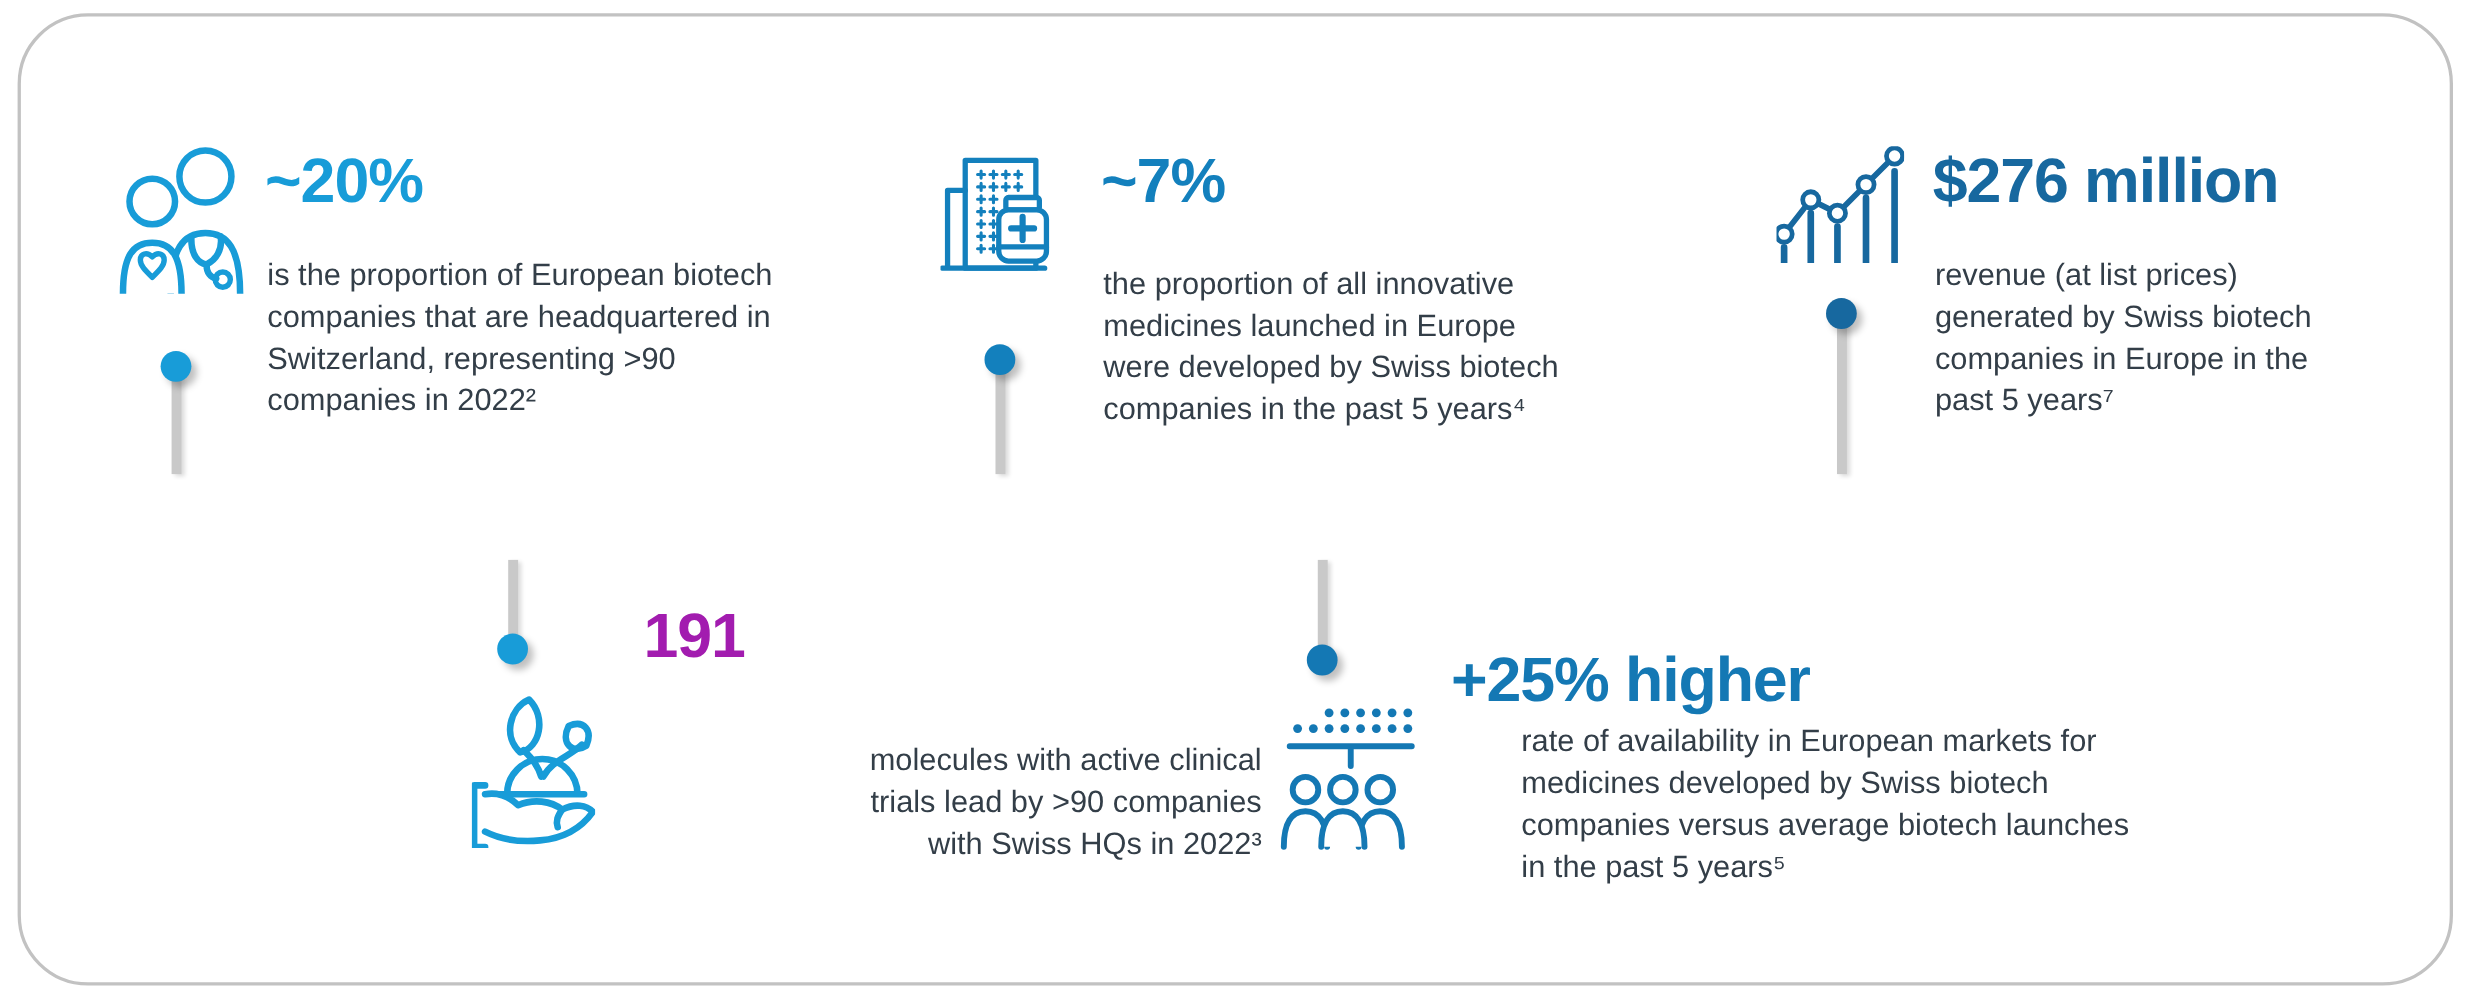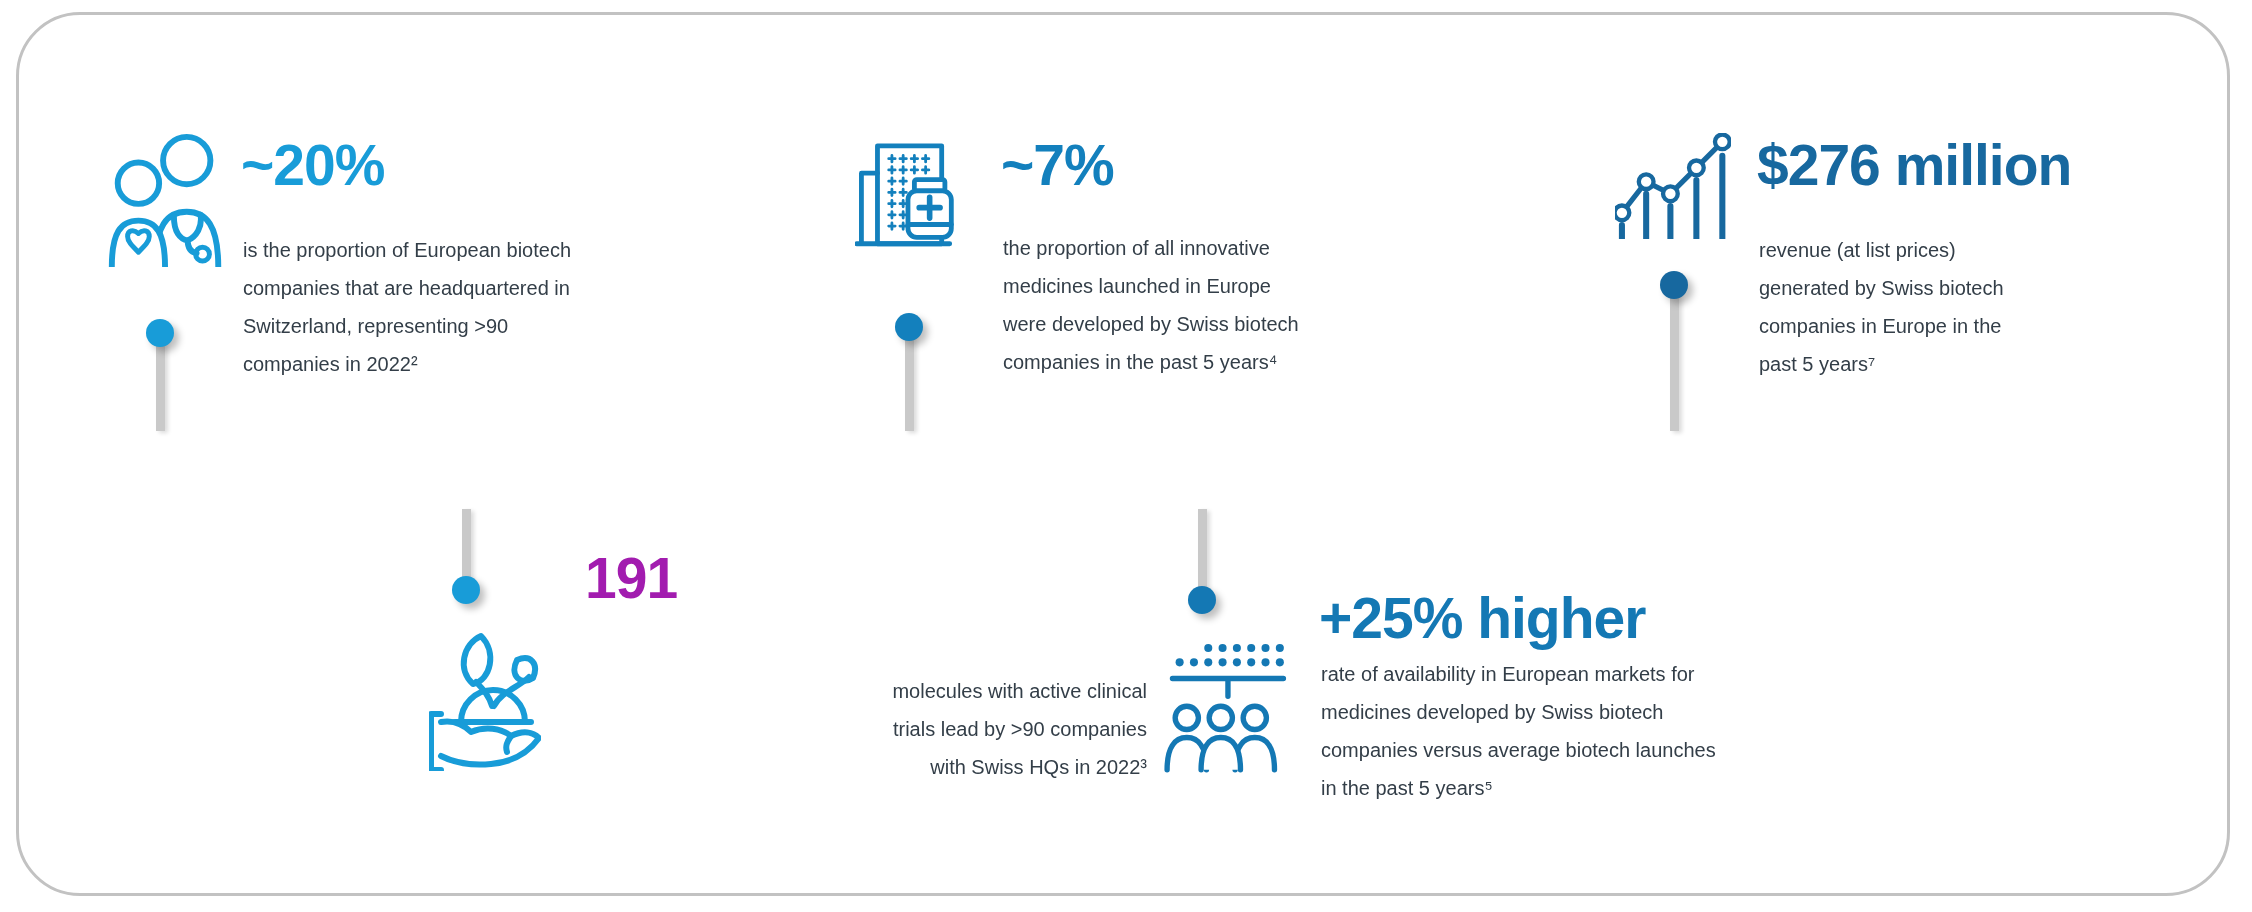--- a/index.html
+++ b/index.html
@@ -13,43 +13,43 @@
     box-sizing:border-box;
   }
   section.stat{display:contents;}
   .icon-box{position:absolute;}
   .icon-box svg{display:block;}
   .stat-headline{
     position:absolute;font-size:57px;font-weight:bold;line-height:1;
     letter-spacing:-1px;white-space:nowrap;
   }
   .stat-body{
-    position:absolute;font-size:20px;line-height:38px;
+    position:absolute;font-size:28px;line-height:38px;
     color:var(--body-text,#333E48);white-space:pre-line;
   }
   
   .s1-icon{left:84px;top:112px;}
   .s1-num{left:222px;top:122px;}
   .s1-body{left:224px;top:216px;width:560px;}
   
   .s2-icon{left:836px;top:122px;}
   .s2-num{left:982px;top:122px;}
-  .s2-body{left:984px;top:214px;width:560px;}
+  .s2-body{left:984px;top:224px;width:560px;}
   
   .s3-icon{left:1596px;top:118px;}
   .s3-num{left:1738px;top:122px;text-align:center;}
   .s3-body{left:1740px;top:216px;width:470px;}
   
   .s4-icon{left:410px;top:614px;}
   .s4-num{left:566px;top:535px;}
   .s4-body{left:568px;top:657px;width:560px;text-align:right;}
   
   .s5-icon{left:1132px;top:618px;}
   .s5-num{left:1300px;top:535px;margin-top:40px;}
-  .s5-body{left:1302px;top:640px;width:690px;}
+  .s5-body{left:1364px;top:640px;width:690px;}
 
   
   .vline{
     position:absolute;width:9px;background:var(--connector-gray,#C9C9C9);
     box-shadow:3px 2px 4px rgba(0,0,0,0.14);
   }
   .l1{left:137px;top:316px;height:100px;}
   .l2{left:886px;top:310px;height:106px;}
   .l3{left:1651px;top:268px;height:148px;}
   .l4{left:443px;top:494px;height:84px;}

